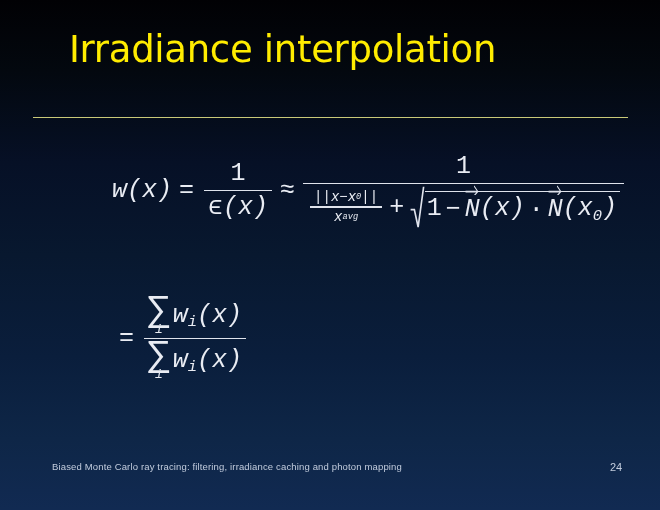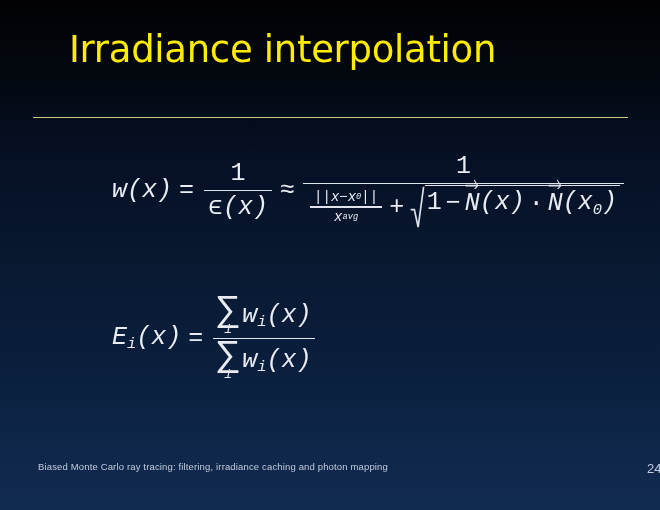--- a/index.html
+++ b/index.html
@@ -108,20 +108,21 @@
     margin-left: 2px;
   }
   .sqrt .radical {
     display: block;
     width: 0.58em;
   }
   .sqrt .radicand {
     border-top: 1.3px solid #dfe3ec;
     padding: 1px 3px 0 2px;
     white-space: nowrap;
+    margin-top: 6px;
   }
   .bigsum {
     display: inline-flex;
     flex-direction: column;
     align-items: center;
     font-style: normal;
     line-height: 0.84;
     margin-right: 3px;
   }
   .bigsum .sym { font-size: 1.45em; }
@@ -138,33 +139,33 @@
   
   #formula2 {
     left: 112px;
     top: 296px;
     font-size: 25px;
   }
 
   
   #footer-text {
     position: absolute;
-    left: 38px;
+    left: 52px;
     top: 461px;
     color: #c2ccdd;
     font-size: 9.5px;
     letter-spacing: 0.15px;
     white-space: nowrap;
   }
   #footer-page {
     position: absolute;
-    left: 647px;
+    left: 610px;
     top: 461px;
     color: #c2ccdd;
-    font-size: 13px;
+    font-size: 11px;
   }
 </style>
 </head>
 <body>
 
 <div id="slide">
 
   <div id="title">Irradiance interpolation</div>
 
   <div id="title-rule"></div>
@@ -218,23 +219,20 @@
                 </svg><span>N</span></span><span>(x</span><sub>0</sub><span>)</span>
           </span>
         </span>
 
       </span>
     </span>
   </div>
 
   <div id="formula2" class="math mrow">
 
-    <span>
-      <span>E</span><sub>i</sub><span>(x)</span>
-    </span>
 
     <span style="margin:0 7px;" class="upright">=</span>
 
     <span class="frac">
       <span class="num">
         <span class="bigsum">
           <span class="sym">∑</span>
           <span class="idx">i</span>
         </span>
         <span><span>w</span><sub>i</sub><span>(x)</span></span>

